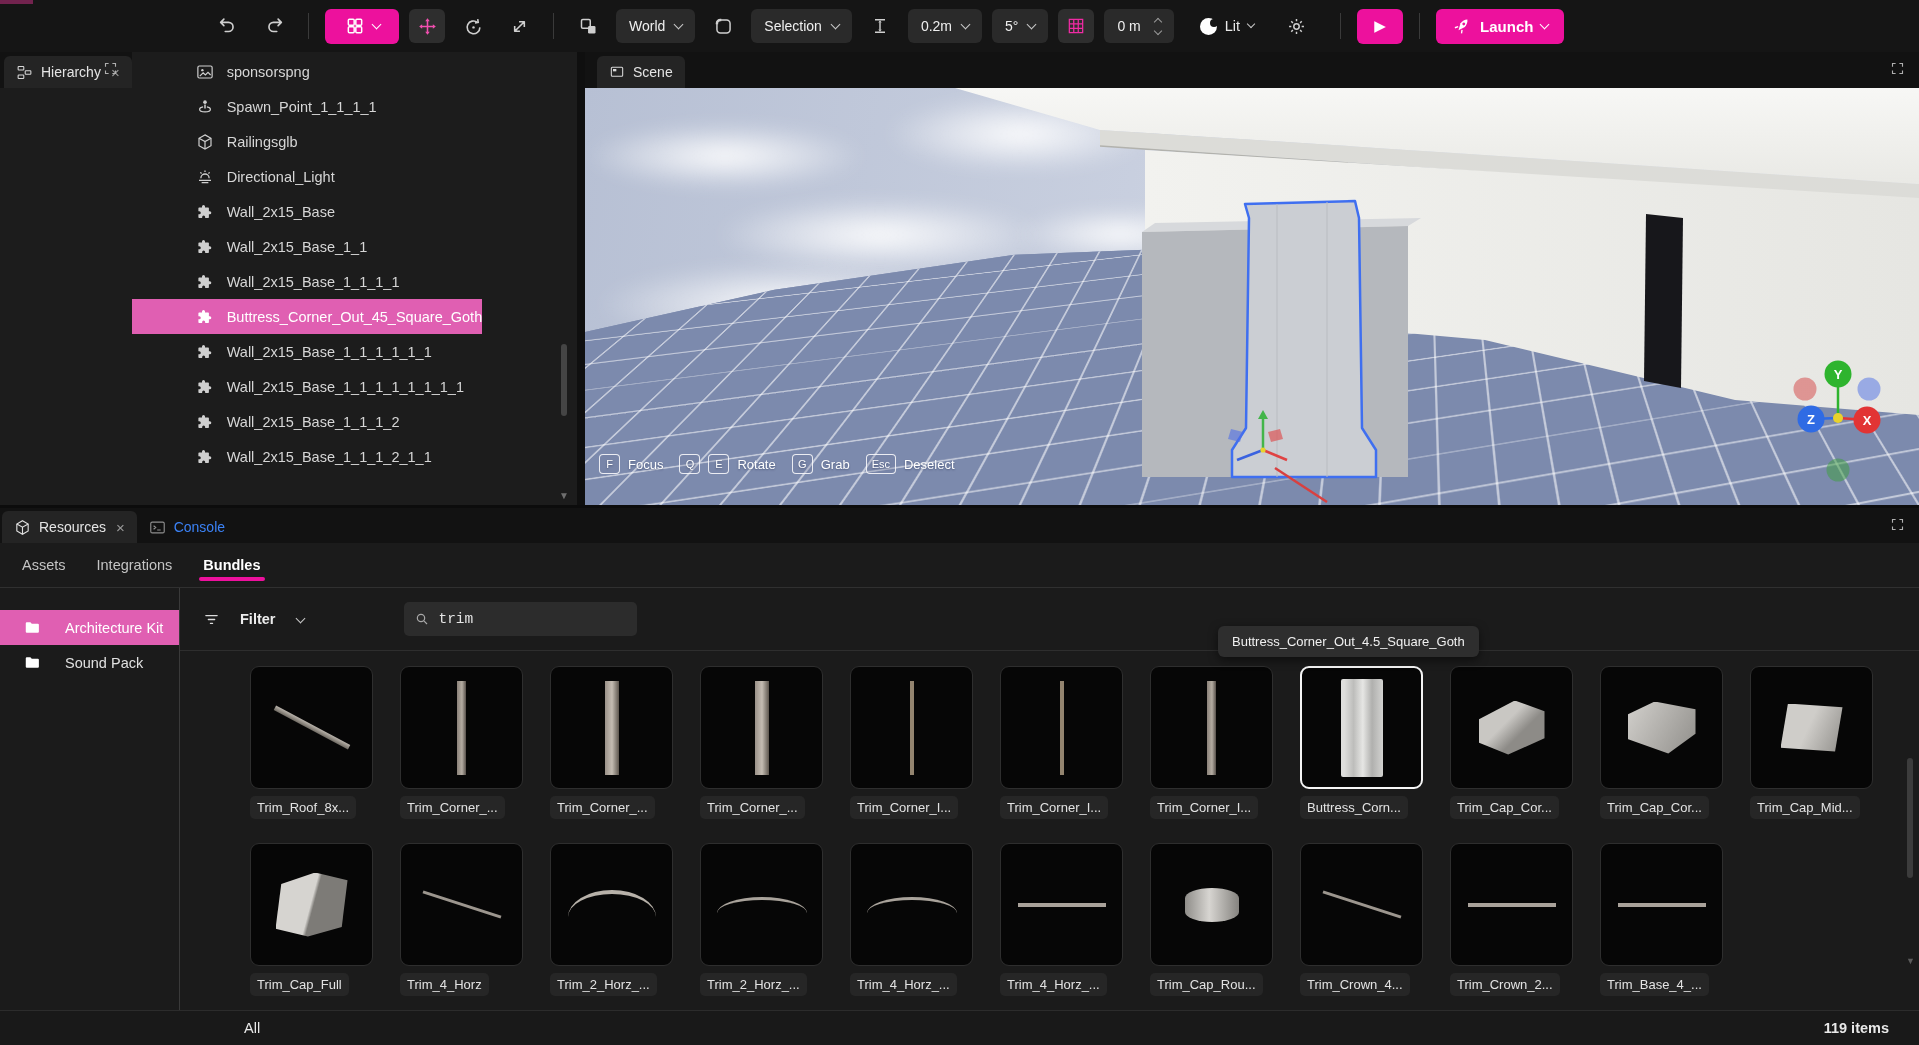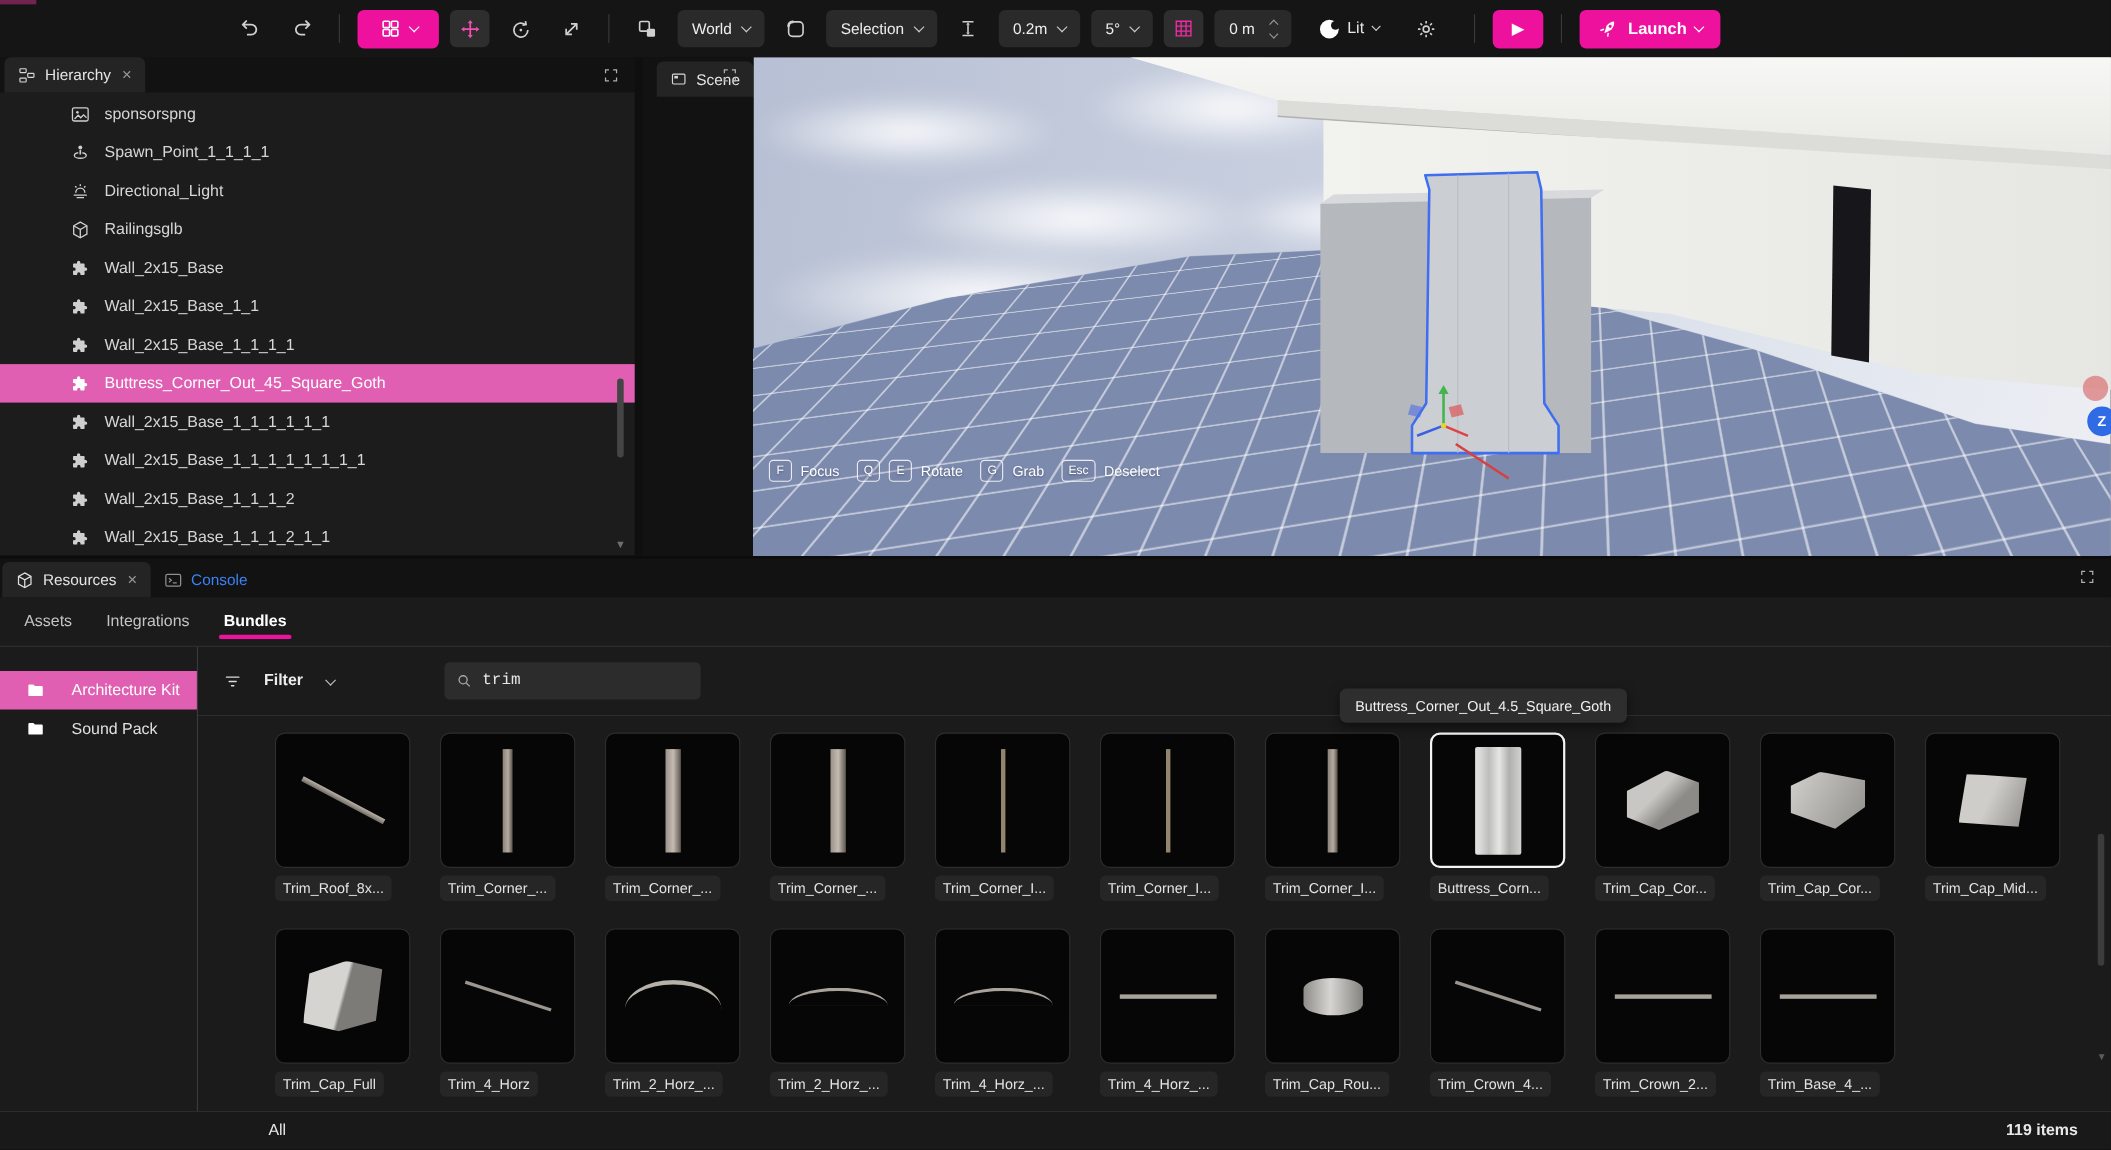--- a/index.html
+++ b/index.html
@@ -39,33 +39,33 @@
   .tab { height:32px; display:flex; align-items:center; gap:8px; padding:0 12px; font-size:14px;
     border-radius:6px 6px 0 0; color:#e4e4e4; }
   .tab.active { background:#242424; }
   .tab.dim { color:#3b82f6; }
   .close-x { color:#9a9a9a; font-size:15px; line-height:1; margin-left:2px; }
   .close-x::before { content:"×"; }
   .expand { position:absolute; right:14px; top:9px; color:#b0b0b0; }
 
   
   .hierarchy { width:585px; background:#1c1c1c; border-right:8px solid #0f0f0f; display:flex;
-    flex-direction:column; position:relative; }
+    flex-direction:row; position:relative; }
   .h-list { padding-top:2px; position:relative; }
   .h-row { height:35px; display:flex; align-items:center; gap:13px; padding-left:64px;
     font-size:14.5px; color:#d6d6d6; }
   .h-row svg { flex:0 0 auto; color:#cfcfcf; }
   .h-row.selected { background:#e05fb2; color:#fff; }
   .h-row.selected svg { color:#fff; }
   .h-scroll { position:absolute; right:10px; top:292px; width:6px; height:72px; background:#454545; border-radius:3px; }
   .h-scroll-arrow { position:absolute; right:8px; bottom:4px; color:#6f6f6f; font-size:10px; }
   .h-scroll-arrow::before { content:"▼"; }
 
   
-  .viewport { flex:1; display:flex; flex-direction:row; position:relative; background:#121212; }
+  .viewport { flex:1; display:flex; flex-direction:column; position:relative; background:#121212; }
   .scene { position:relative; flex:1; overflow:hidden; }
   .sky { position:absolute; inset:0;
     background:linear-gradient(100deg,#b7c0d4 0%,#c8cfdf 40%,#dde2ec 68%,#edeff4 100%); }
   .cloud { position:absolute; border-radius:50%; filter:blur(9px);
     background:radial-gradient(closest-side, rgba(255,255,255,.95), rgba(255,255,255,0)); }
   .floor { position:absolute; inset:0; background:transparent;
     clip-path:polygon(0 58.5%,14.2% 48.4%,32.2% 40%,42% 38.8%,57% 46%,73.5% 58.5%,90% 73.6%,100% 77.7%,100% 100%,0 100%); }
   .floor-base { position:absolute; inset:0; background:#8290b2; }
   .grid-plane { position:absolute; left:-60%; top:-90%; width:260%; height:330%;
     background-color:#7c8aad;
@@ -364,30 +364,30 @@
 
           <div class="h-row">
             <svg class="ic" width="18" height="18">
               <use href="#sym-spawn"></use>
             </svg>
             <span>Spawn_Point_1_1_1_1</span>
           </div>
 
           <div class="h-row">
             <svg class="ic" width="18" height="18">
+              <use href="#sym-cube"></use>
+            </svg>
+            <span>Railingsglb</span>
+          </div>
+
+          <div class="h-row">
+            <svg class="ic" width="18" height="18">
               <use href="#sym-light"></use>
             </svg>
             <span>Directional_Light</span>
-          </div>
-
-          <div class="h-row">
-            <svg class="ic" width="18" height="18">
-              <use href="#sym-cube"></use>
-            </svg>
-            <span>Railingsglb</span>
           </div>
 
           <div class="h-row">
             <svg class="ic" width="18" height="18">
               <use href="#sym-puzzle"></use>
             </svg>
             <span>Wall_2x15_Base</span>
           </div>
 
           <div class="h-row">

